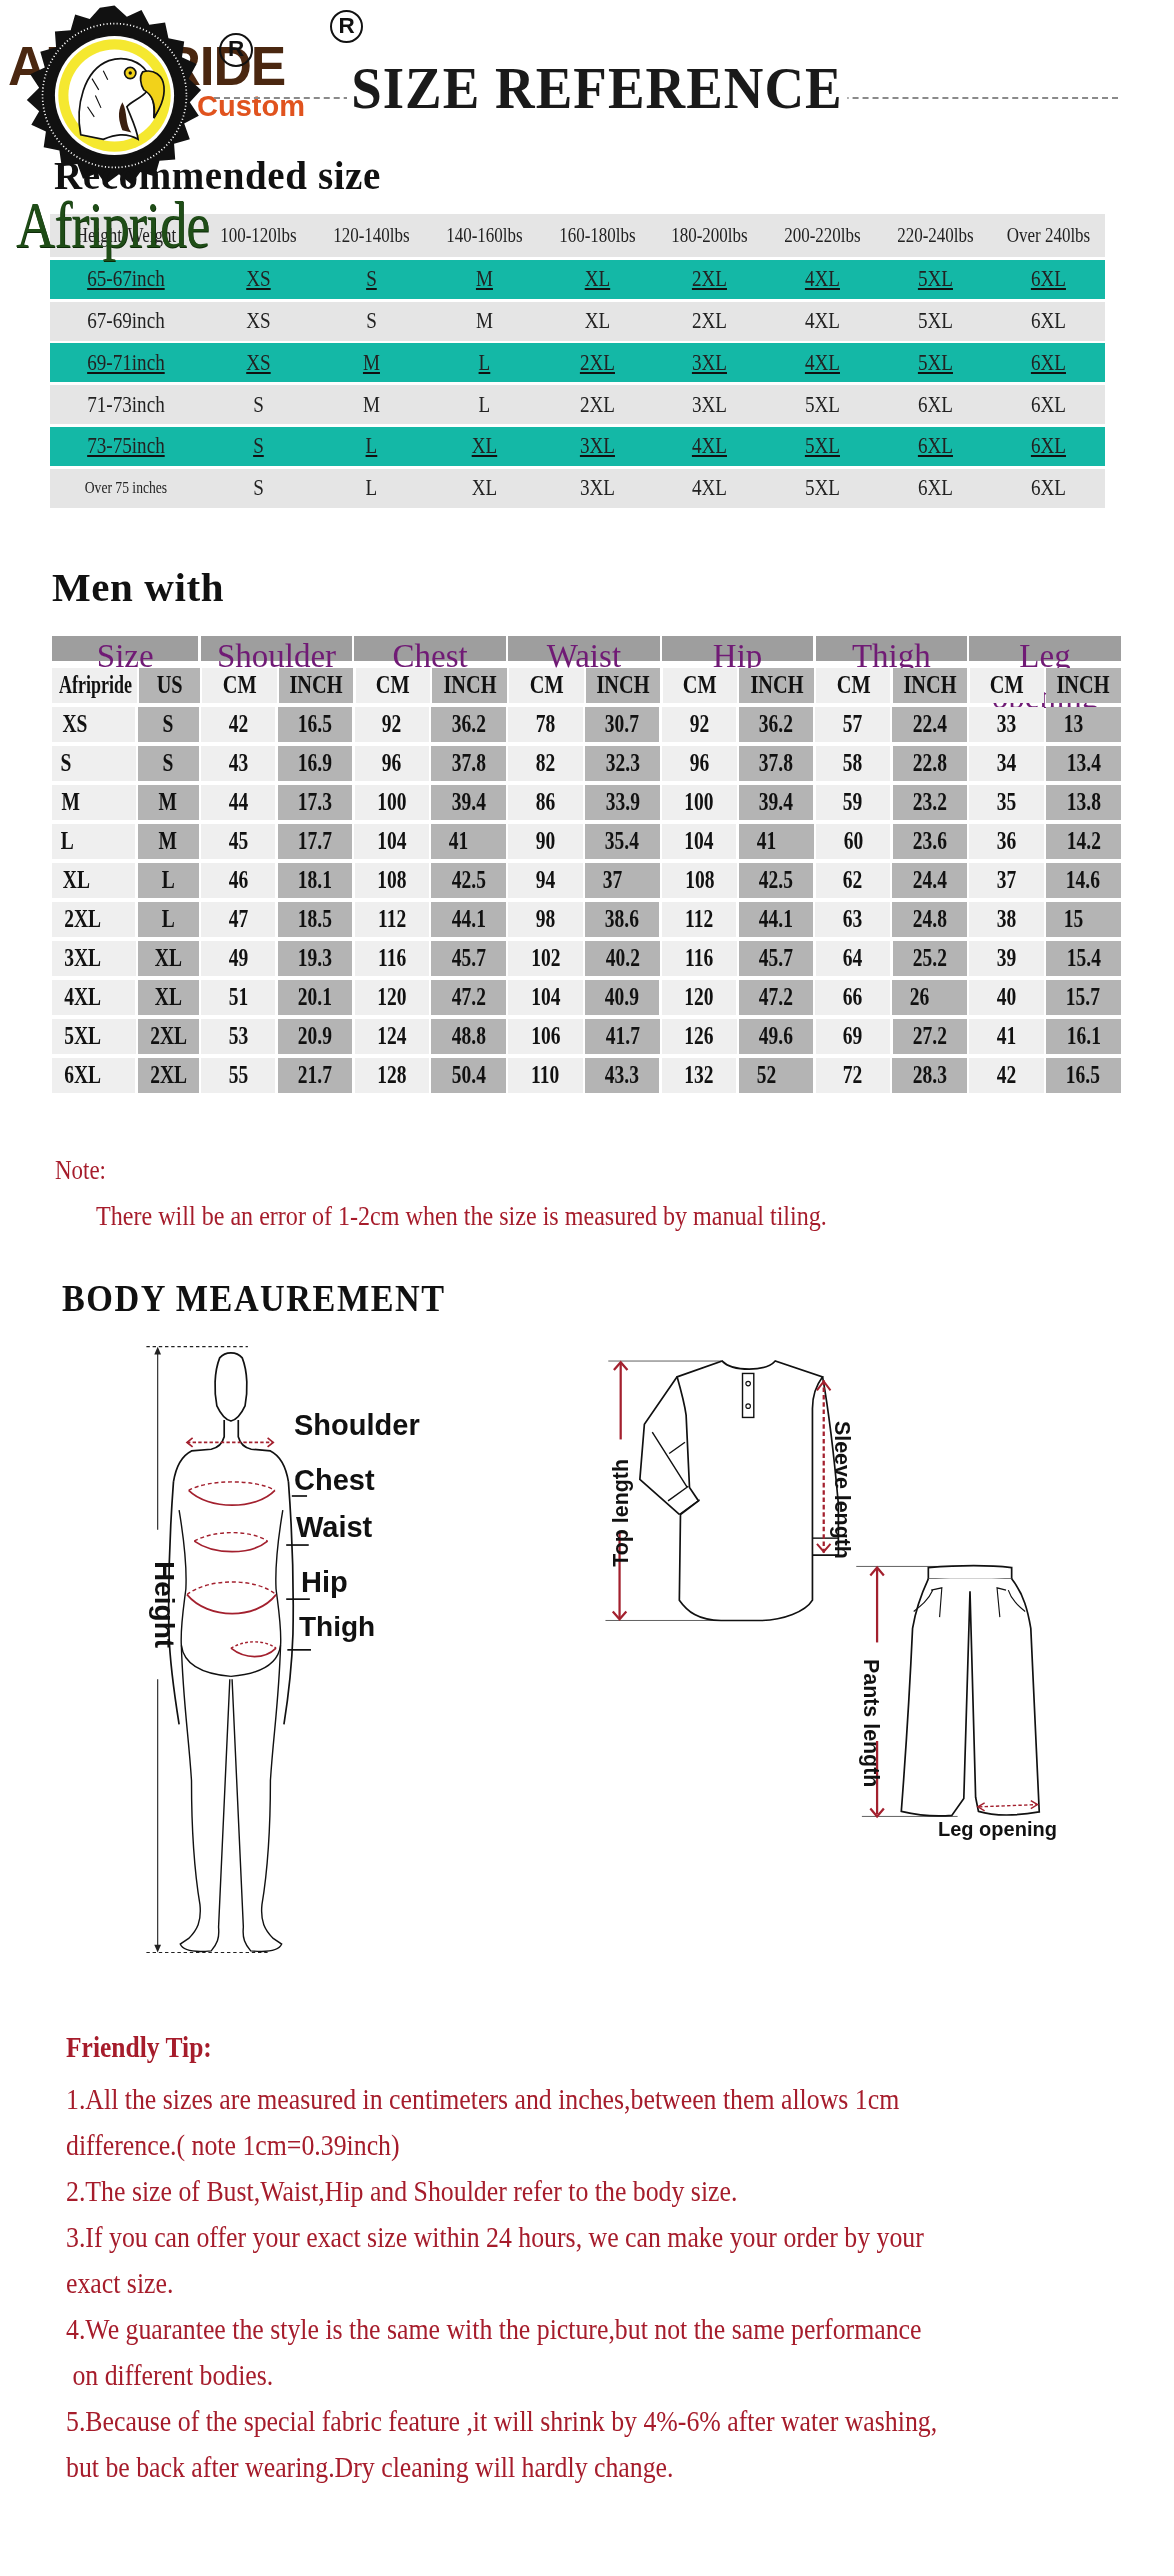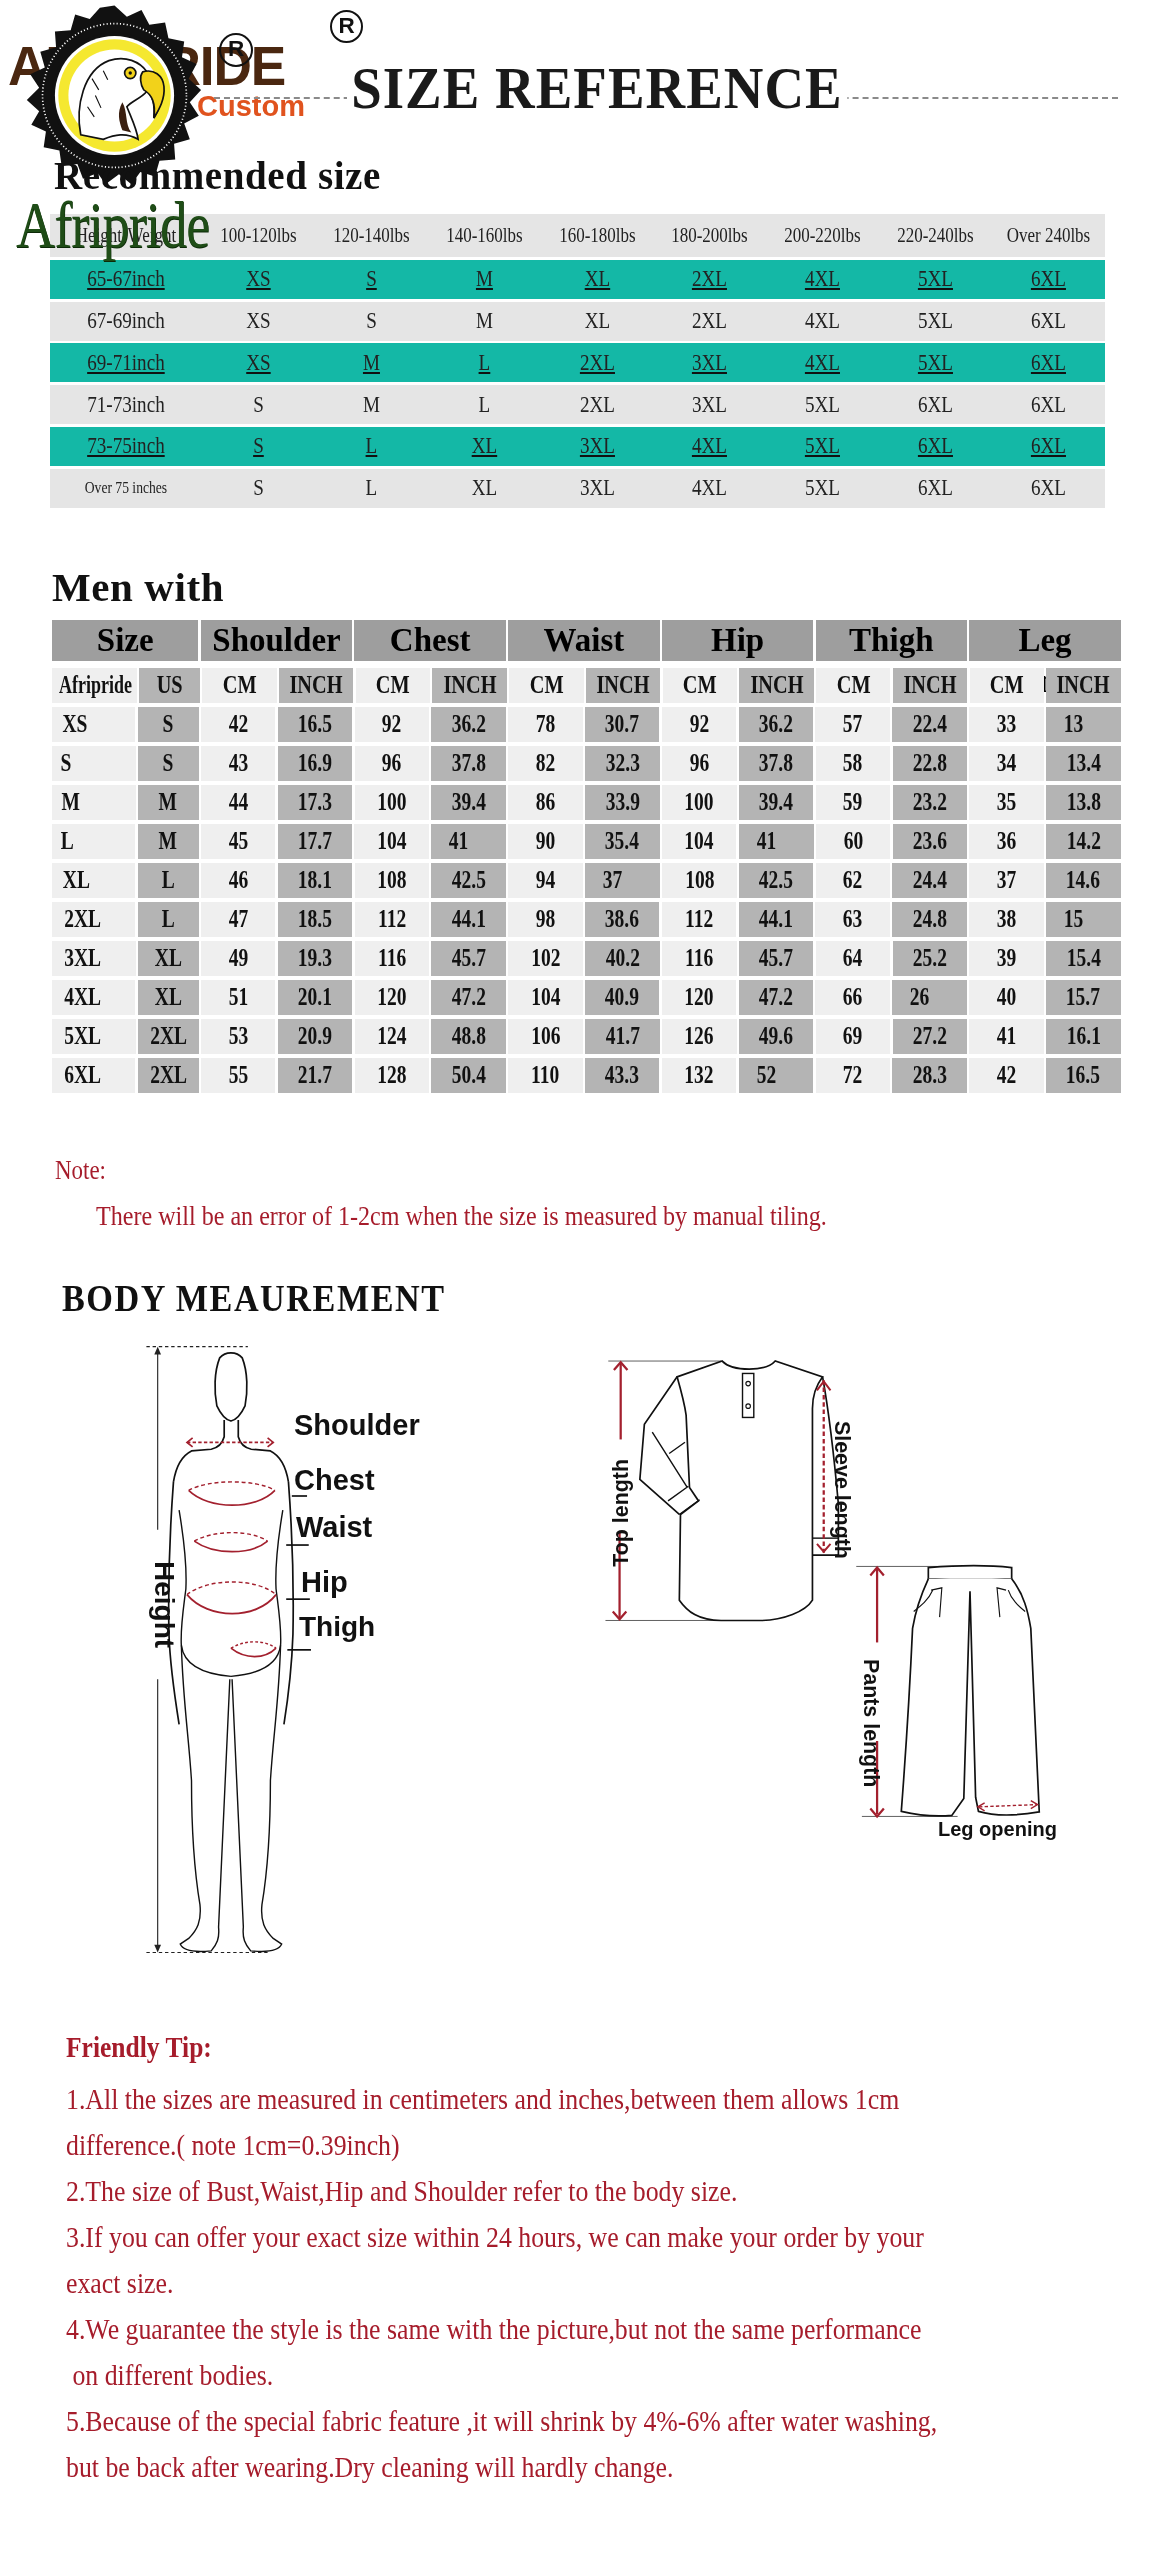--- a/index.html
+++ b/index.html
@@ -37,22 +37,22 @@
   .rec-row.header { height: 43px; margin-bottom: 2.8px; }
   .rec-cell { text-align: center; font-size: 22.5px; color: #222; transform: scaleX(0.85); }
   .rec-row.header .rec-cell { font-size: 20px; }
   .rec-cell.c0 { width: 152px; }
   .rec-cell.cn { width: 113px; }
   .rec-cell.small { font-size: 16px; }
 
   
   .men-table { position: absolute; left: 52px; top: 620px; width: 1071px; }
   .men-hdr { display: flex; height: 41px; margin-bottom: 6.8px; }
-  .men-hdr .grp { background: #9e9e9e; color: #000000; font-weight: bold; font-size: 33px; text-align: center;
-    line-height: 41px; margin-right: 2.3px; }
+  .men-hdr .grp { background: #9e9e9e; color: #701a75; font-weight: normal; font-size: 33px; text-align: center;
+    line-height: 41px; margin-right: 2.3px; margin-top: 16px; }
   .men-row { display: flex; height: 35px; margin-bottom: 4px; }
   .men-cell { font-size: 25px; font-weight: bold; display: flex; align-items: center; justify-content: center;
     margin-right: 2.3px; color: #111; }
   .men-cell span { display: inline-block; transform: scaleX(0.78); }
   .men-cell.l { background: #efefef; }
   .men-cell.d { background: #b4b4b4; }
   .men-cell.first { justify-content: flex-start; padding-left: 6.8px; }
   .men-cell.left { justify-content: flex-start; padding-left: 15px; }
   .w-a { width: 85px; } .w-b { width: 62px; } .w-c { width: 76px; }
   .g-size { width: 149px; } .g-mes { width: 154px; }

